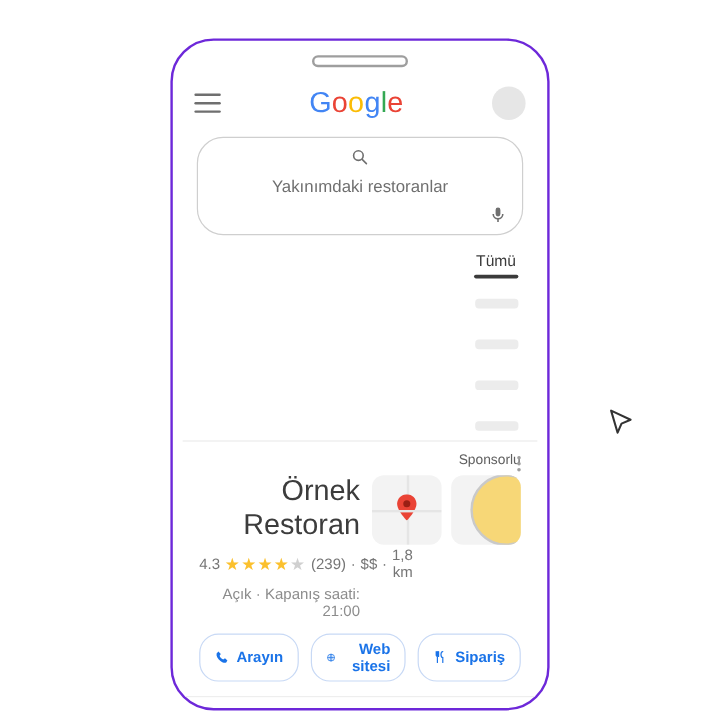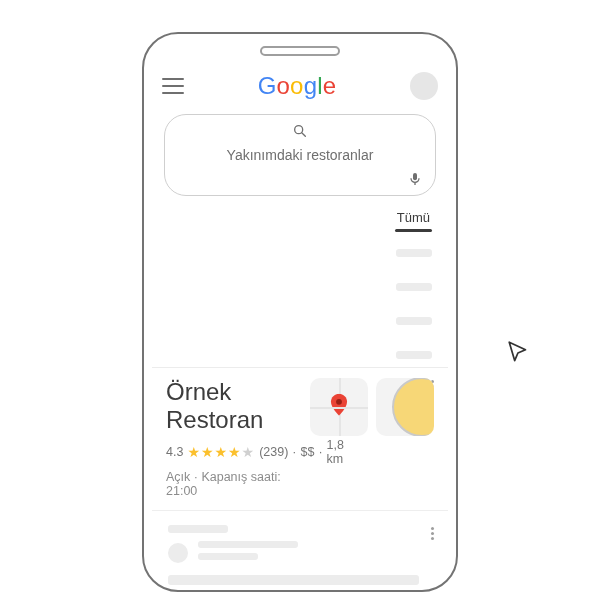--- a/index.html
+++ b/index.html
@@ -4,24 +4,25 @@
 <style>
   * { box-sizing: border-box; margin: 0; padding: 0; }
   html, body { width: 600px; height: 600px; background: #fff; font-family: Arial, Helvetica, sans-serif; overflow: hidden; }
   .stage { position: relative; width: 600px; height: 600px; }
 
   
   .phone {
     position: absolute;
     left: 142px; top: 32px;
     width: 316px; height: 560px;
-    border: 2px solid #737373;
+    border: 2px solid #6d28d9;
     border-radius: 36px;
     background: #fff;
     overflow: hidden;
+    text-align: right;
   }
   .speaker {
     position: absolute; top: 12px; left: 50%; transform: translateX(-50%);
     width: 80px; height: 10px; border: 2px solid #9e9e9e; border-radius: 6px;
     background: #fff;
   }
   .screen {
     position: absolute; left: 8px; right: 8px; top: 30px; bottom: 0;
     overflow: hidden;
   }
@@ -131,20 +132,21 @@
 
       <div class="tabs">
         <div class="tab active">Tümü</div>
         <div class="tab-ph"></div>
         <div class="tab-ph"></div>
         <div class="tab-ph"></div>
         <div class="tab-ph"></div>
       </div>
 
       <div class="card">
+        <div class="sponsored">Sponsorlu</div>
         <div class="kebab">
             <span></span>
             <span></span>
             <span></span>
           </div>
 
         <div class="title-row">
           <div class="title-col">
             <div class="biz-title">Örnek Restoran</div>
             <div class="rating">
@@ -168,20 +170,41 @@
                   <path d="M12 0C6 0 1 5 1 11c0 8 11 19 11 19s11-11 11-19C23 5 18 0 12 0z" fill="#EA4335"></path>
                   <circle cx="12" cy="11" r="4" fill="#9a1f14"></circle>
                 </svg>
             </div>
             <div class="thumb thumb-food">
               <div class="plate"></div>
             </div>
           </div>
         </div>
 
+        <div class="chips">
+          <div class="chip">
+            <svg viewBox="0 0 24 24">
+                <path d="M6 2l4 4-2 3c1 3 3 5 6 6l3-2 4 4-2 3c-2 1-5 1-9-2C5 14 2 9 3 5l3-3z" fill="#1a73e8"></path>
+              </svg>
+            <span>Arayın</span>
+          </div>
+          <div class="chip">
+            <svg viewBox="0 0 24 24">
+                <circle cx="12" cy="12" r="9" fill="none" stroke="#1a73e8" stroke-width="2"></circle>
+                <path d="M3 12h18M12 3c3 3 3 15 0 18M12 3c-3 3-3 15 0 18" fill="none" stroke="#1a73e8" stroke-width="2"></path>
+              </svg>
+            <span>Web sitesi</span>
+          </div>
+          <div class="chip">
+            <svg viewBox="0 0 24 24">
+                <path d="M7 2v8M5 2v6a2 2 0 004 0V2M9 2v8M7 10v10M16 2c-2 0-3 2-3 5s1 5 3 5v8" fill="none" stroke="#1a73e8" stroke-width="2" stroke-linecap="round"></path>
+              </svg>
+            <span>Sipariş</span>
+          </div>
+        </div>
       </div>
 
       <div class="ph-block">
         <div class="kebab">
             <span></span>
             <span></span>
             <span></span>
           </div>
         <div class="bar" style="width:60px;"></div>
         <div class="row">

